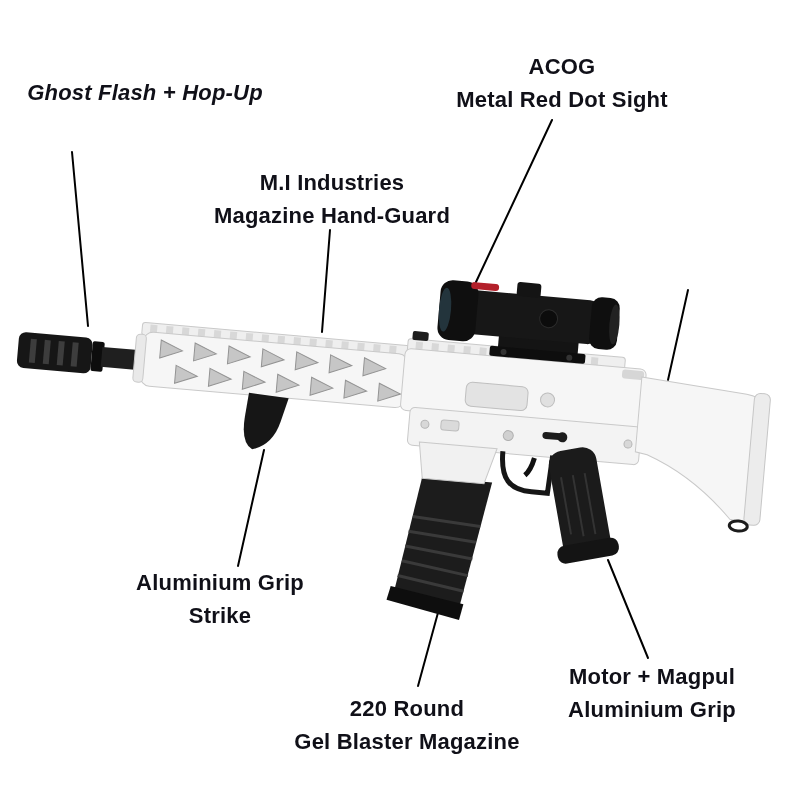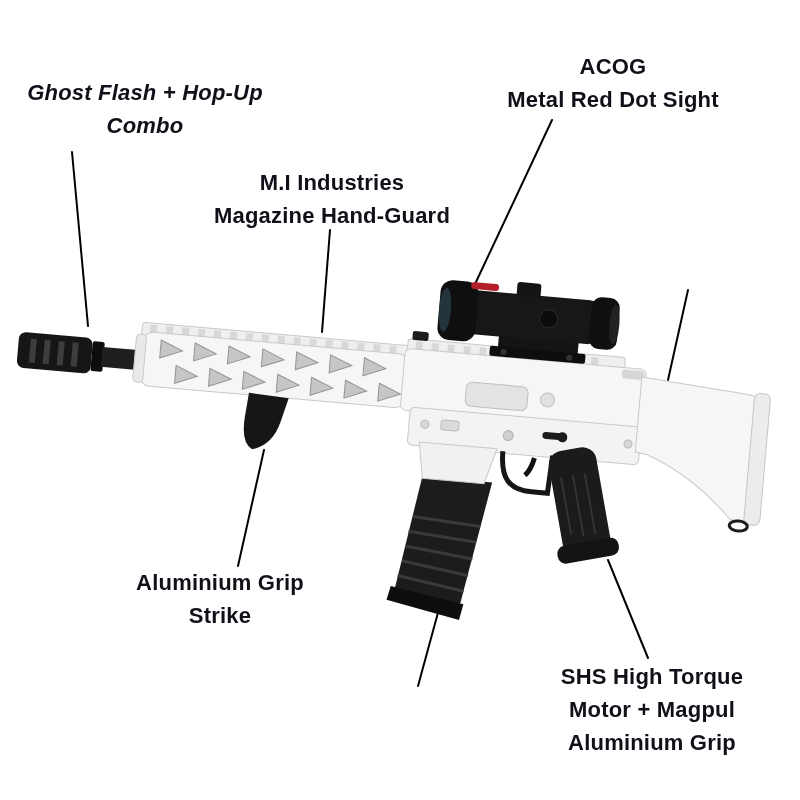--- a/index.html
+++ b/index.html
@@ -151,41 +151,43 @@
         <rect x="508" y="284" width="24" height="14" rx="3" fill="#141414"></rect>
         <circle cx="542" cy="318" r="9" fill="#0c0c0c" stroke="#2c2c2c"></circle>
         <rect x="462" y="288" width="28" height="7" rx="3.5" fill="#b3202a"></rect>
       </g>
 
     </g>
   </svg>
 
   <div class="label" style="left:5px; top:76px; width:280px;font-style:italic;">
     <span>Ghost Flash + Hop-Up</span>
-    <span>Combo</span>
   </div>
 
-  <div class="label" style="left:488px; top:50px; width:250px;text-align:center;">
+  <div class="label" style="left:437px; top:50px; width:250px;text-align:center;">
     <span>ACOG</span>
     <span>Metal Red Dot Sight</span>
   </div>
 
   <div class="label" style="left:197px; top:166px; width:270px;">
     <span>M.I Industries</span>
     <span>Magazine Hand-Guard</span>
   </div>
 
   <div class="label" style="left:607px; top:228px; width:180px;">
   </div>
 
   <div class="label" style="left:110px; top:566px; width:220px;">
     <span>Aluminium Grip</span>
     <span>Strike</span>
   </div>
 
+  <div class="label" style="left:272px; top:692px; width:270px;">
+    <span>220 Round</span>
+    <span>Gel Blaster Magazine</span>
+  </div>
 
   <div class="label" style="left:532px; top:660px; width:240px;">
-    <span>SHS High Torque</span>
     <span>Motor + Magpul</span>
     <span>Aluminium Grip</span>
   </div>
 
 </div>
 
 </body></html>

